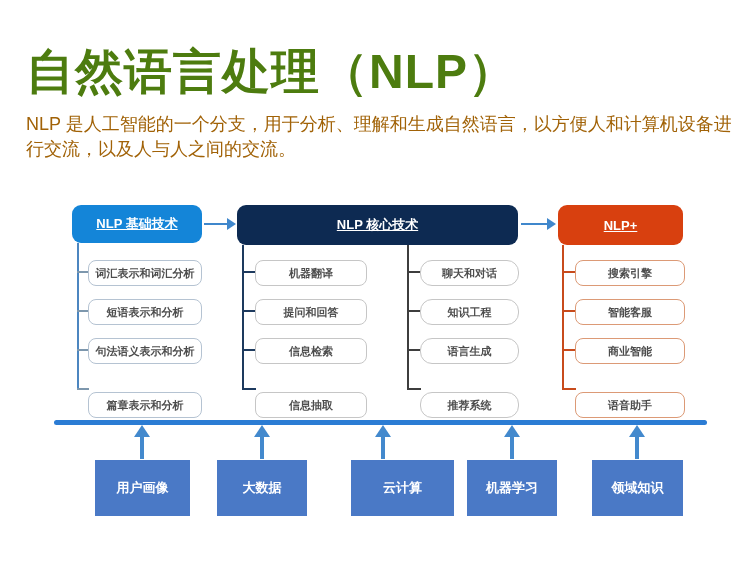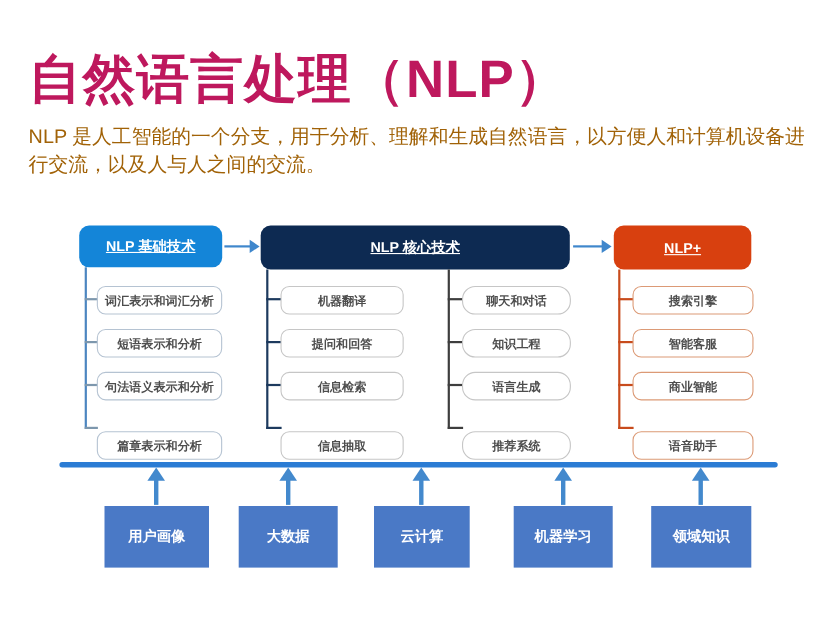--- a/index.html
+++ b/index.html
@@ -1,20 +1,20 @@
 <!DOCTYPE html>
 <html><head>
 <meta charset="utf-8">
 <style>
   html,body{margin:0;padding:0;background:#ffffff;}
   body{font-family:"Liberation Sans","DejaVu Sans",sans-serif;}
   .slide{position:relative;width:750px;height:563px;background:#ffffff;overflow:hidden;}
 
   .title{position:absolute;left:26px;top:40px;margin:0;font-size:48px;font-weight:bold;
-         color:#be185d;letter-spacing:1px;white-space:nowrap;}
+         color:#4d7c0f;letter-spacing:1px;white-space:nowrap;}
   .subtitle{position:absolute;left:26px;top:112px;width:712px;margin:0;font-size:18px;
             line-height:25px;color:#a16207;}
 
   
   .hdr{position:absolute;top:205px;height:40px;border-radius:9px;display:flex;
        align-items:center;justify-content:center;color:#ffffff;font-size:13px;font-weight:bold;text-decoration:underline;}
   .hdr-basic{left:72px;width:130px;background:#1485d8;height:38px;}
   .hdr-core{left:237px;width:281px;background:#0d2a52;}
   .hdr-plus{left:558px;width:125px;background:#d8400f;}
 
@@ -53,21 +53,21 @@
 
   
   .baseline{position:absolute;left:54px;top:420px;width:653px;height:5px;
             background:#2b7cd4;border-radius:3px;}
   .uarrow-shaft{position:absolute;top:436px;height:23px;width:4px;background:#4389cd;}
   .uarrow-head{position:absolute;top:425px;width:0;height:0;
                border-left:8px solid transparent;border-right:8px solid transparent;
                border-bottom:12px solid #4389cd;}
   .fbox{position:absolute;top:460px;height:56px;background:#4a79c6;color:#ffffff;
         display:flex;align-items:center;justify-content:center;font-size:13px;font-weight:bold;}
-  .f0{left:95px;width:95px}.f1{left:217px;width:90px}.f2{left:340px;width:87px}
+  .f0{left:95px;width:95px}.f1{left:217px;width:90px}.f2{left:351px;width:103px}
   .f3{left:467px;width:90px}.f4{left:592px;width:91px}
 </style>
 </head>
 <body>
 
 <div class="slide">
 
   <h1 class="title">自然语言处理（NLP）</h1>
   <p class="subtitle">NLP 是人工智能的一个分支，用于分析、理解和生成自然语言，以方便人和计算机设备进行交流，以及人与人之间的交流。</p>
 

